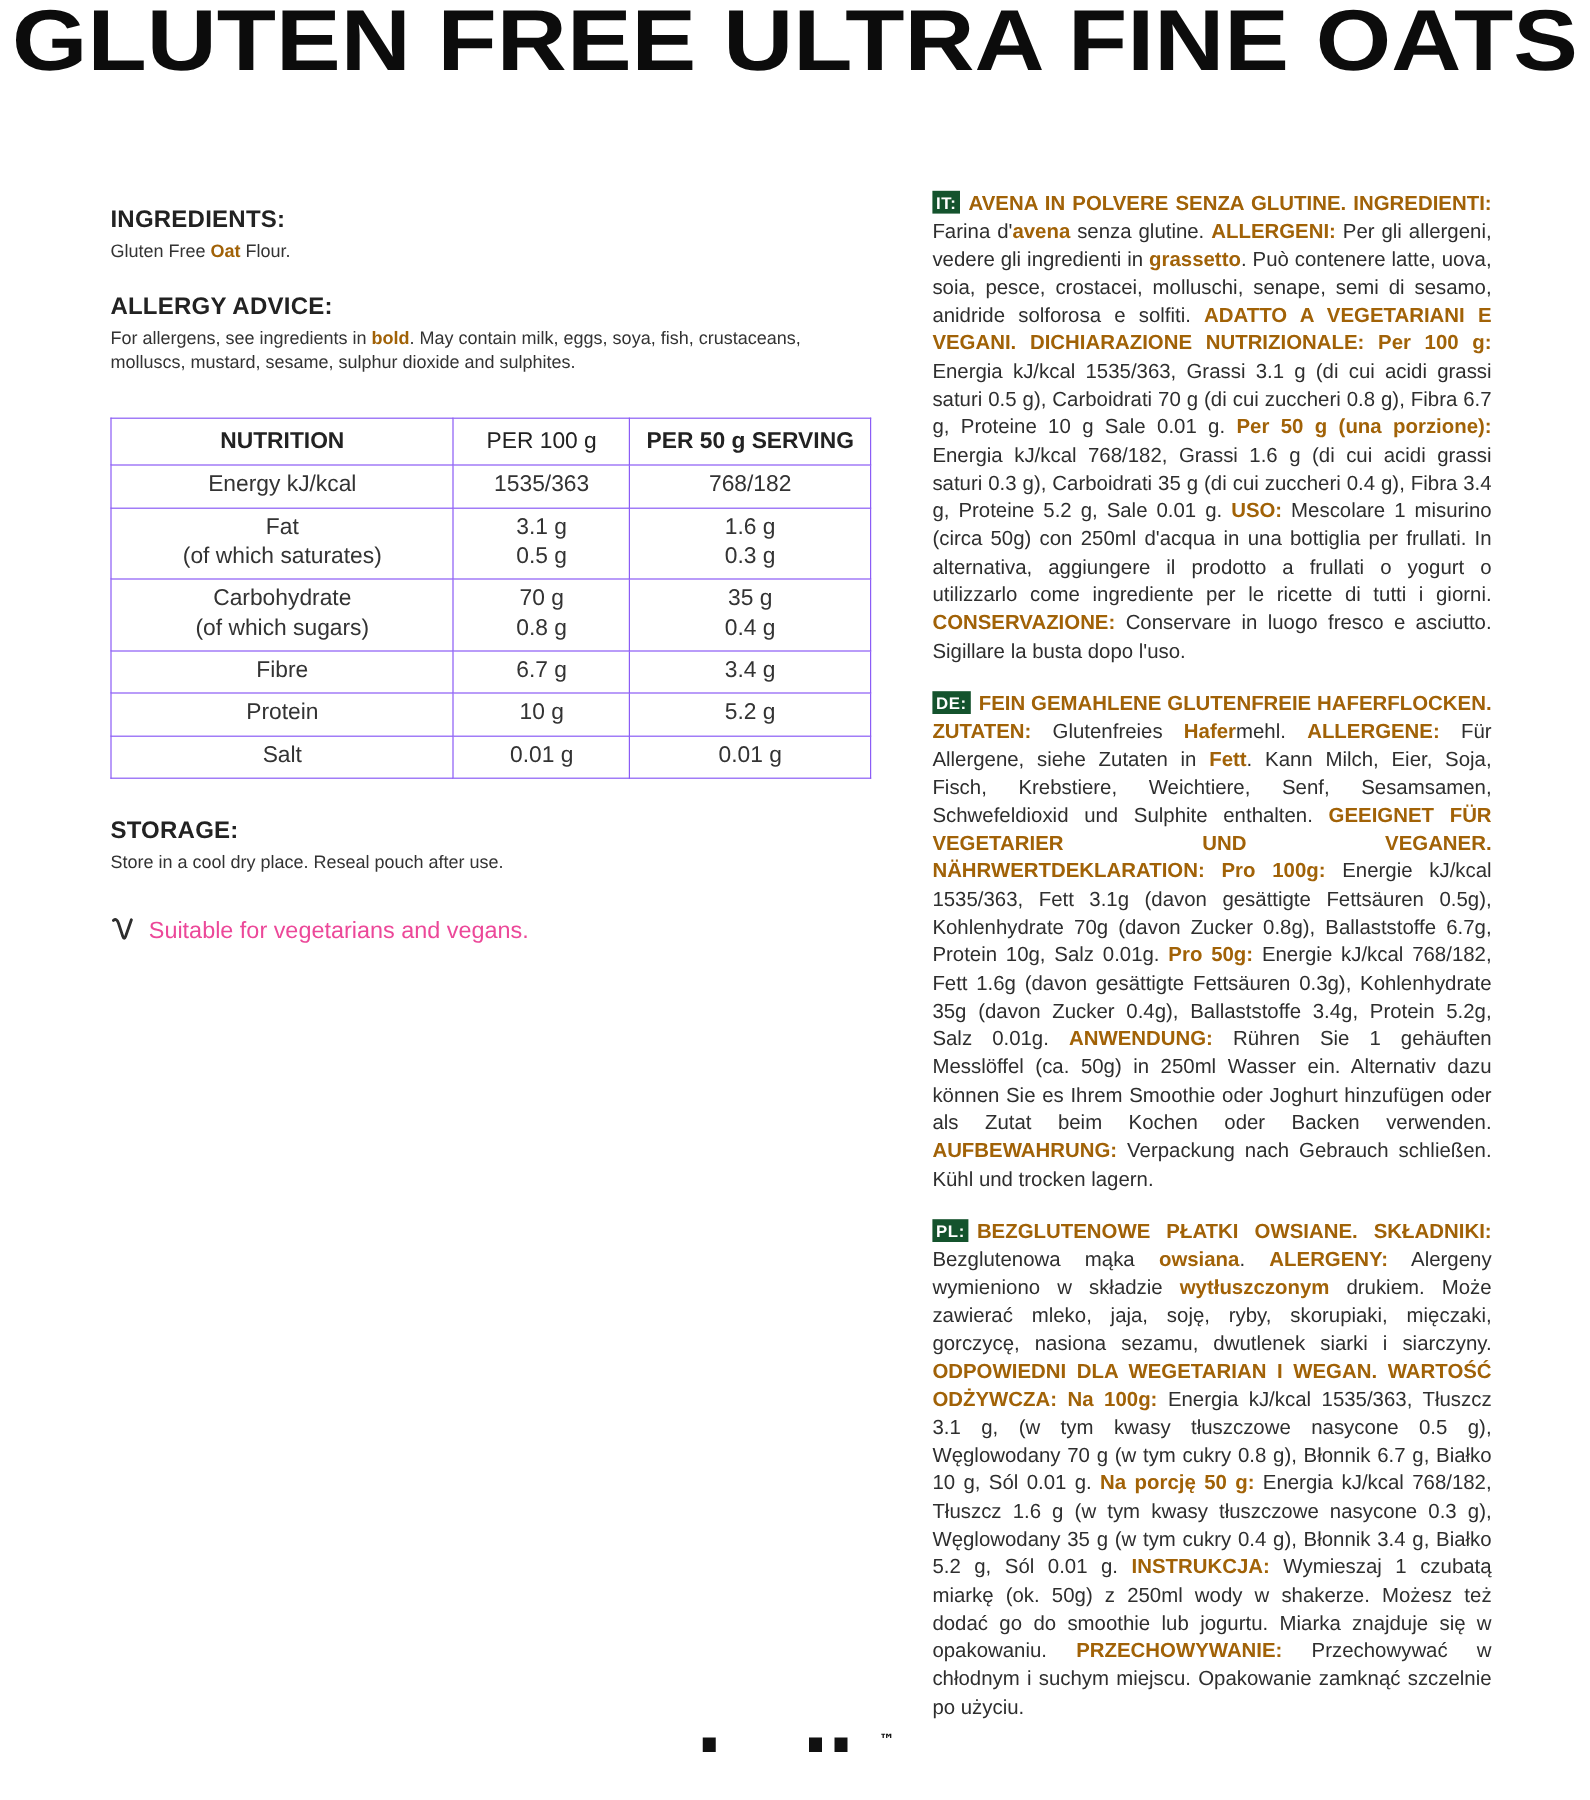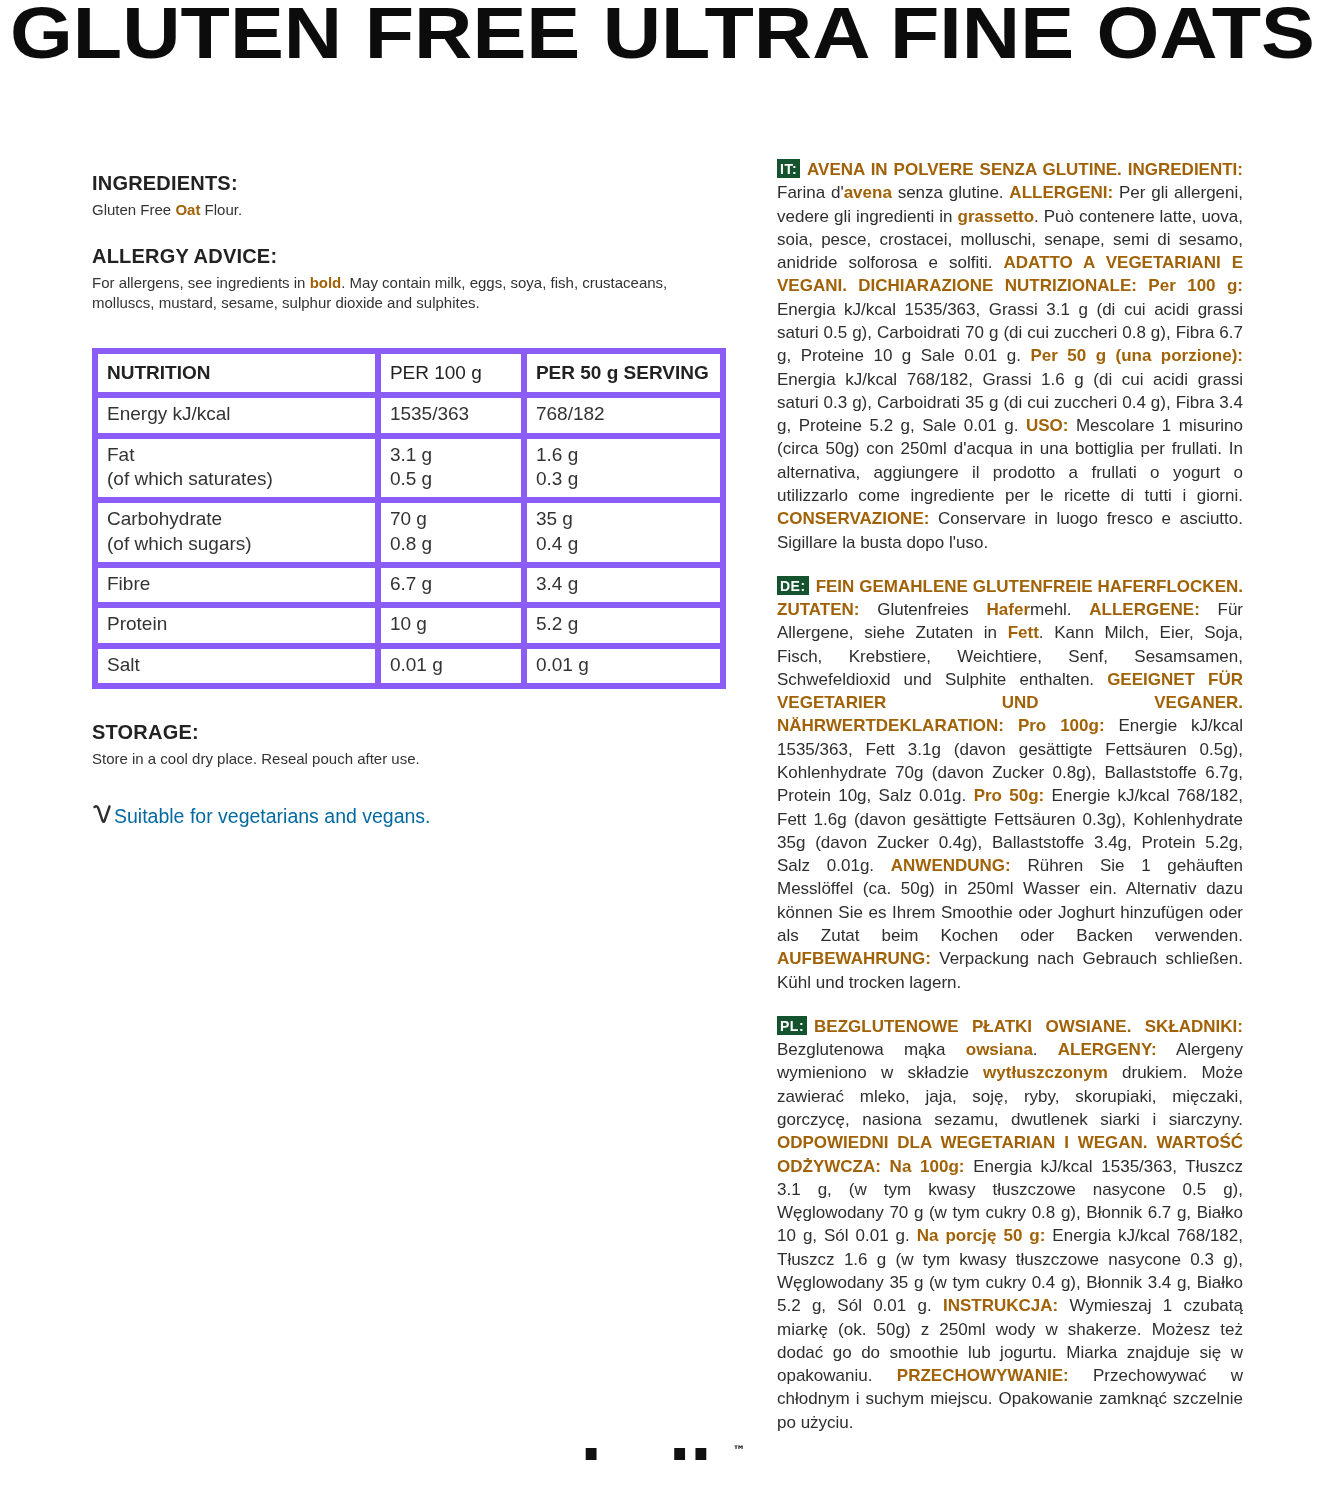--- a/index.html
+++ b/index.html
@@ -19,29 +19,29 @@
   .sec-body { font-size:15px; line-height:1.38; color:#333; }
   .sec { margin-bottom:24px; }
   .sec-body b, .rich b { font-weight:bold; color:#a16207; }
 
   
   table.nutrition {
     width:634px; border-collapse:collapse; margin:34px 0 32px 0;
     font-size:19px; color:#333;
   }
   table.nutrition th, table.nutrition td {
-    border:6px solid #8b5cf6; text-align:left; vertical-align:top;
+    border:1px solid #8b5cf6; text-align:center; vertical-align:top;
     padding:4px 9px 6px 9px; white-space:pre-line; line-height:1.28;
   }
   table.nutrition th { font-weight:bold; color:#222; padding-top:7px; padding-bottom:7px; }
   table.nutrition .c0 { width:286px; }
   table.nutrition .c1 { width:147px; }
   table.nutrition .c2 { width:201px; }
 
-  .veg-line { display:flex; align-items:center; margin-top:32px; font-size:19.5px; color:#0369a1; }
+  .veg-line { display:flex; align-items:center; gap:10px; margin-top:32px; font-size:19.5px; color:#ec4899; }
   .veg-icon { flex:0 0 auto; display:inline-block; }
 
   
   .right-col { position:absolute; left:777px; top:158px; width:466px; }
   .lang-block { font-size:17px; line-height:1.37; text-align:justify; color:#2e2e2e; margin-bottom:21px; }
   .lang-badge {
     display:inline-block; background:#14532d; color:#fff; font-weight:bold;
     font-size:14px; line-height:1; padding:3px 3px 2px 3px; letter-spacing:0.5px;
     margin-right:7px; position:relative; top:-1px;
   }

